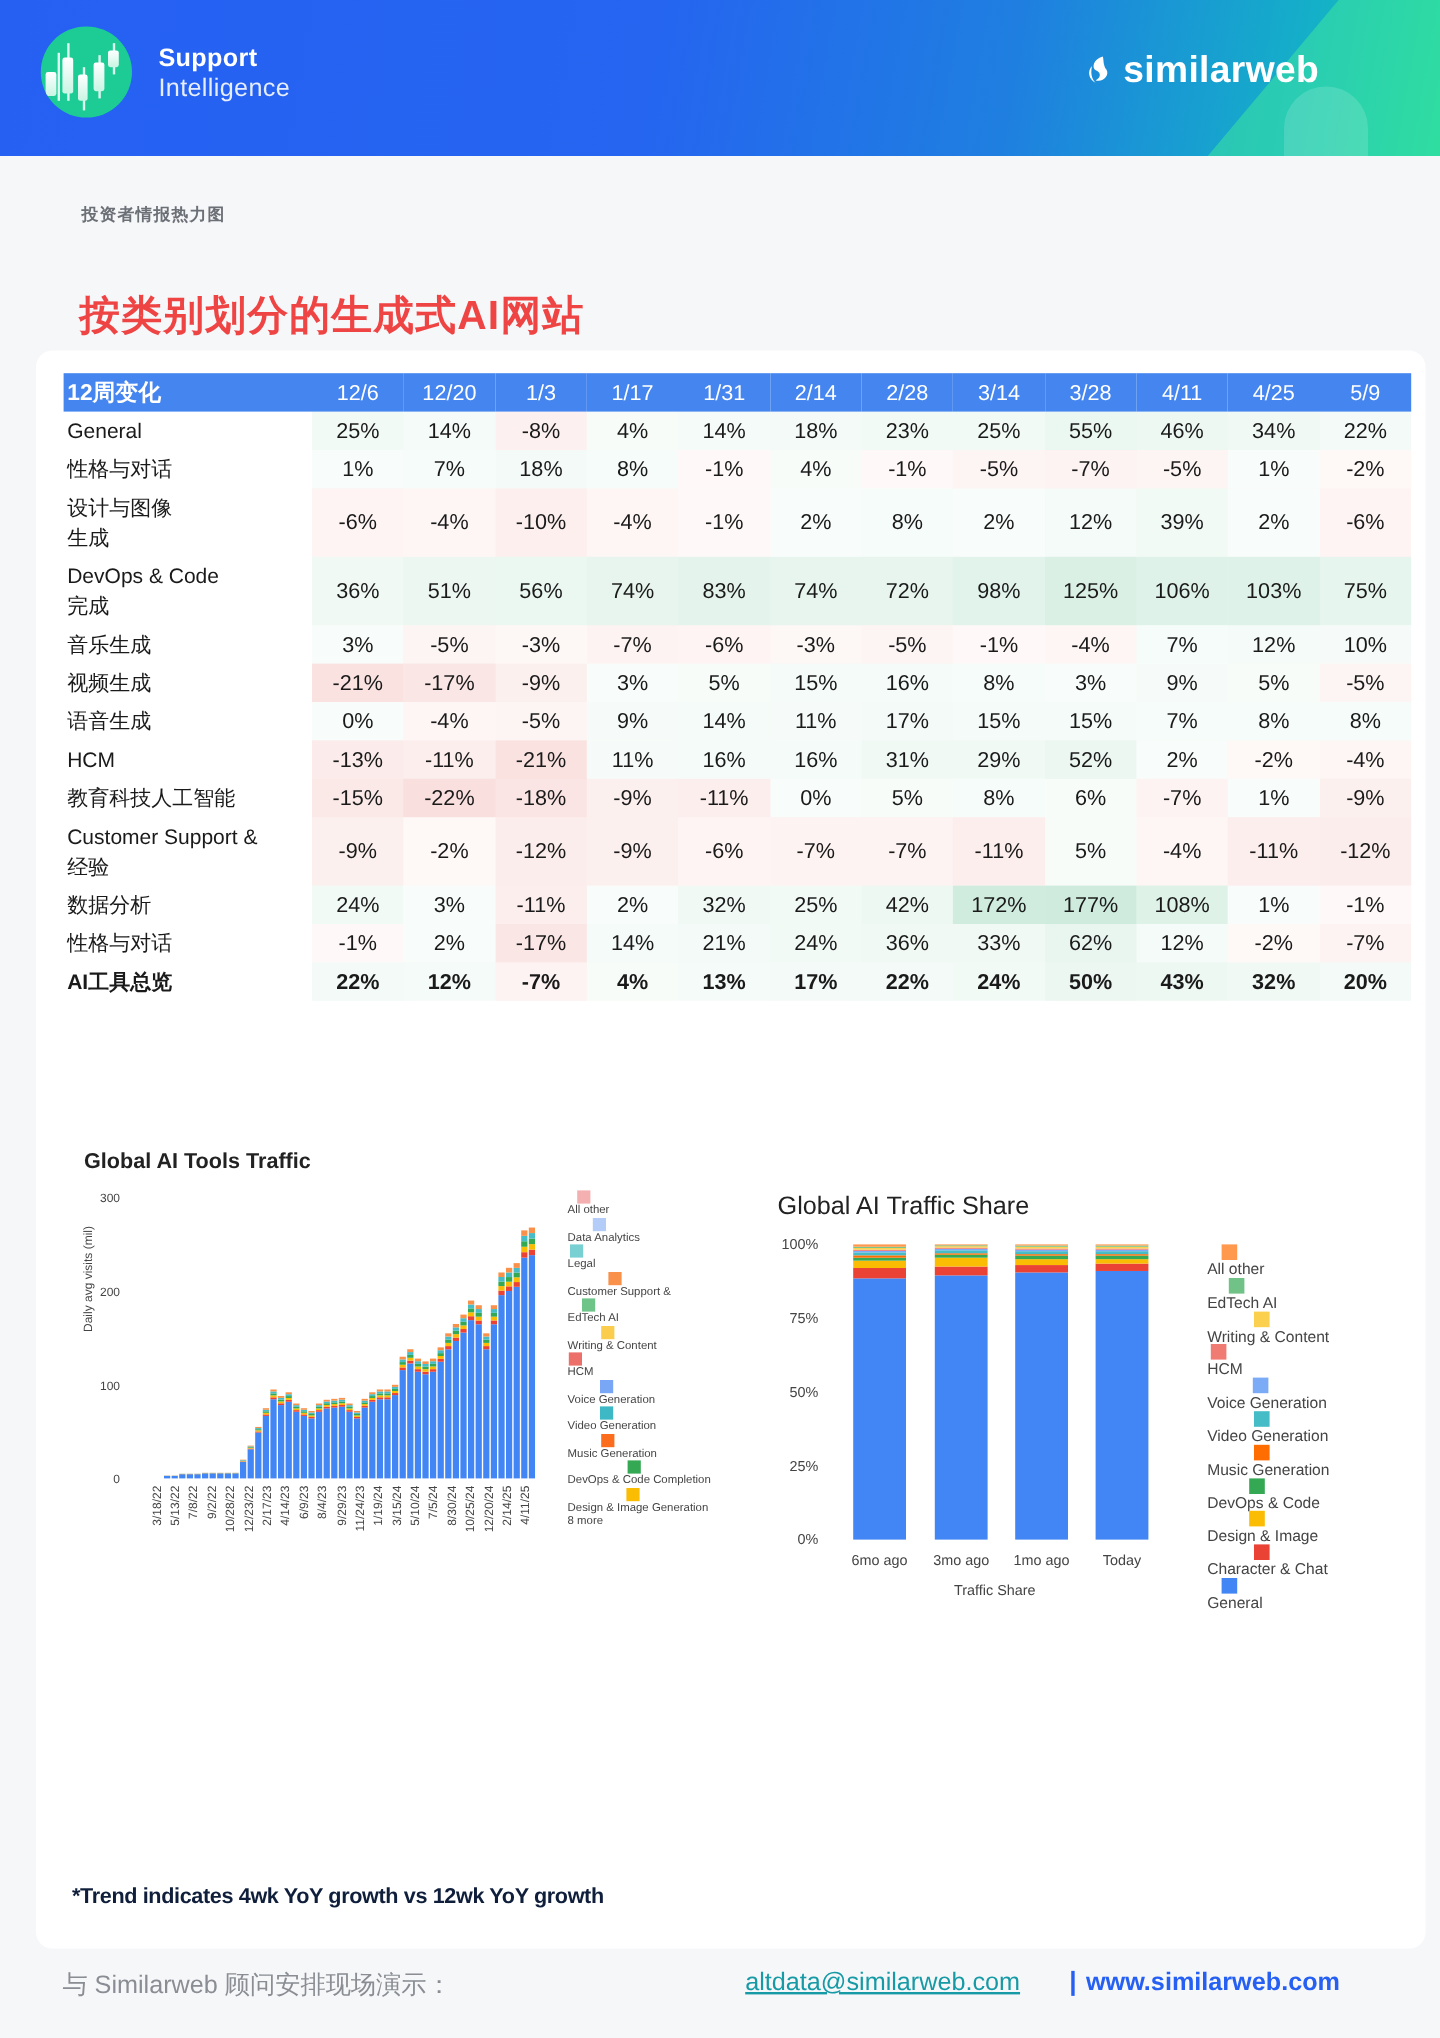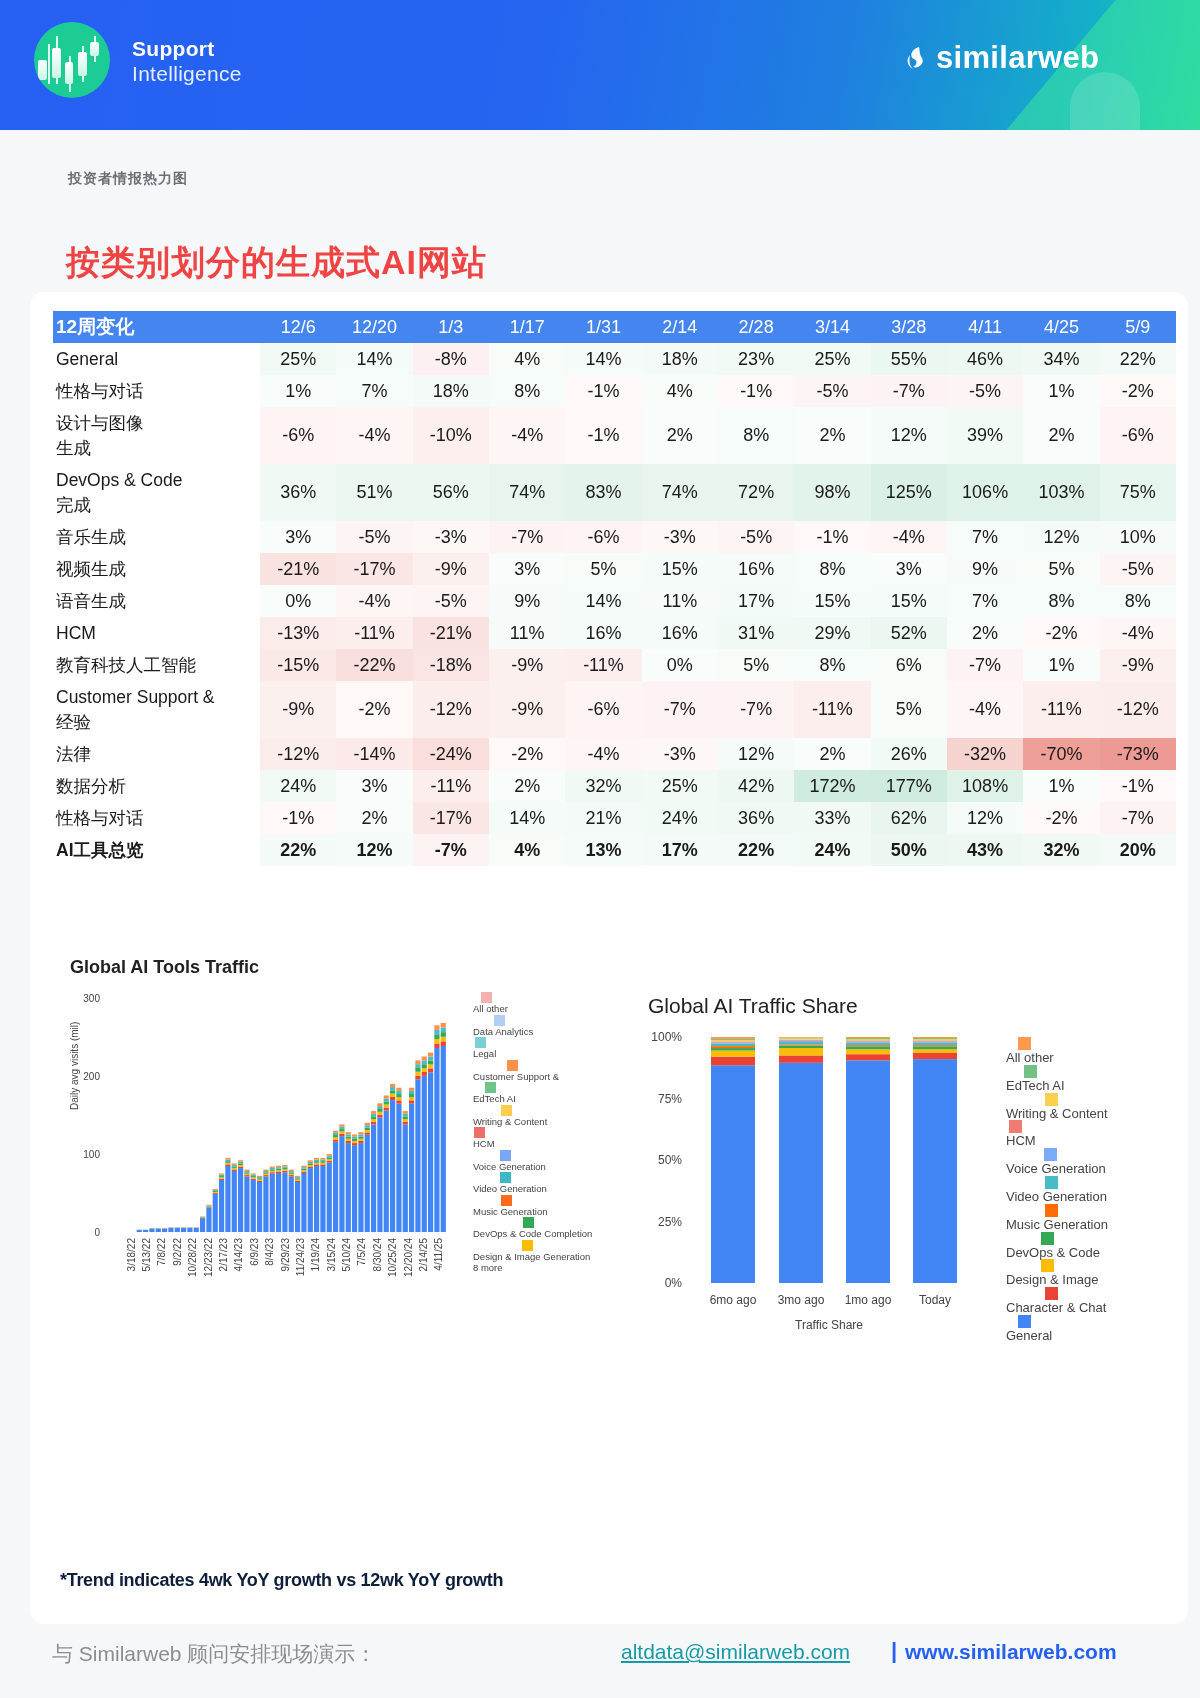--- a/index.html
+++ b/index.html
@@ -247,35 +247,20 @@
         <td style="background: rgba(230, 124, 115, 0.14);">-12%</td>
         <td style="background: rgba(230, 124, 115, 0.114);">-9%</td>
         <td style="background: rgba(230, 124, 115, 0.086);">-6%</td>
         <td style="background: rgba(230, 124, 115, 0.094);">-7%</td>
         <td style="background: rgba(230, 124, 115, 0.094);">-7%</td>
         <td style="background: rgba(230, 124, 115, 0.13);">-11%</td>
         <td style="background: rgba(87, 187, 138, 0.047);">5%</td>
         <td style="background: rgba(230, 124, 115, 0.07);">-4%</td>
         <td style="background: rgba(230, 124, 115, 0.13);">-11%</td>
         <td style="background: rgba(230, 124, 115, 0.14);">-12%</td>
-      </tr>
-      <tr>
-        <td class="lbl">法律</td>
-        <td style="background: rgba(230, 124, 115, 0.14);">-12%</td>
-        <td style="background: rgba(230, 124, 115, 0.157);">-14%</td>
-        <td style="background: rgba(230, 124, 115, 0.255);">-24%</td>
-        <td style="background: rgba(230, 124, 115, 0.055);">-2%</td>
-        <td style="background: rgba(230, 124, 115, 0.07);">-4%</td>
-        <td style="background: rgba(230, 124, 115, 0.063);">-3%</td>
-        <td style="background: rgba(87, 187, 138, 0.06);">12%</td>
-        <td style="background: rgba(87, 187, 138, 0.043);">2%</td>
-        <td style="background: rgba(87, 187, 138, 0.08);">26%</td>
-        <td style="background: rgba(230, 124, 115, 0.333);">-32%</td>
-        <td style="background: rgba(230, 124, 115, 0.733);">-70%</td>
-        <td style="background: rgba(230, 124, 115, 0.77);">-73%</td>
       </tr>
       <tr>
         <td class="lbl">数据分析</td>
         <td style="background: rgba(87, 187, 138, 0.075);">24%</td>
         <td style="background: rgba(87, 187, 138, 0.043);">3%</td>
         <td style="background: rgba(230, 124, 115, 0.13);">-11%</td>
         <td style="background: rgba(87, 187, 138, 0.043);">2%</td>
         <td style="background: rgba(87, 187, 138, 0.086);">32%</td>
         <td style="background: rgba(87, 187, 138, 0.075);">25%</td>
         <td style="background: rgba(87, 187, 138, 0.1);">42%</td>

